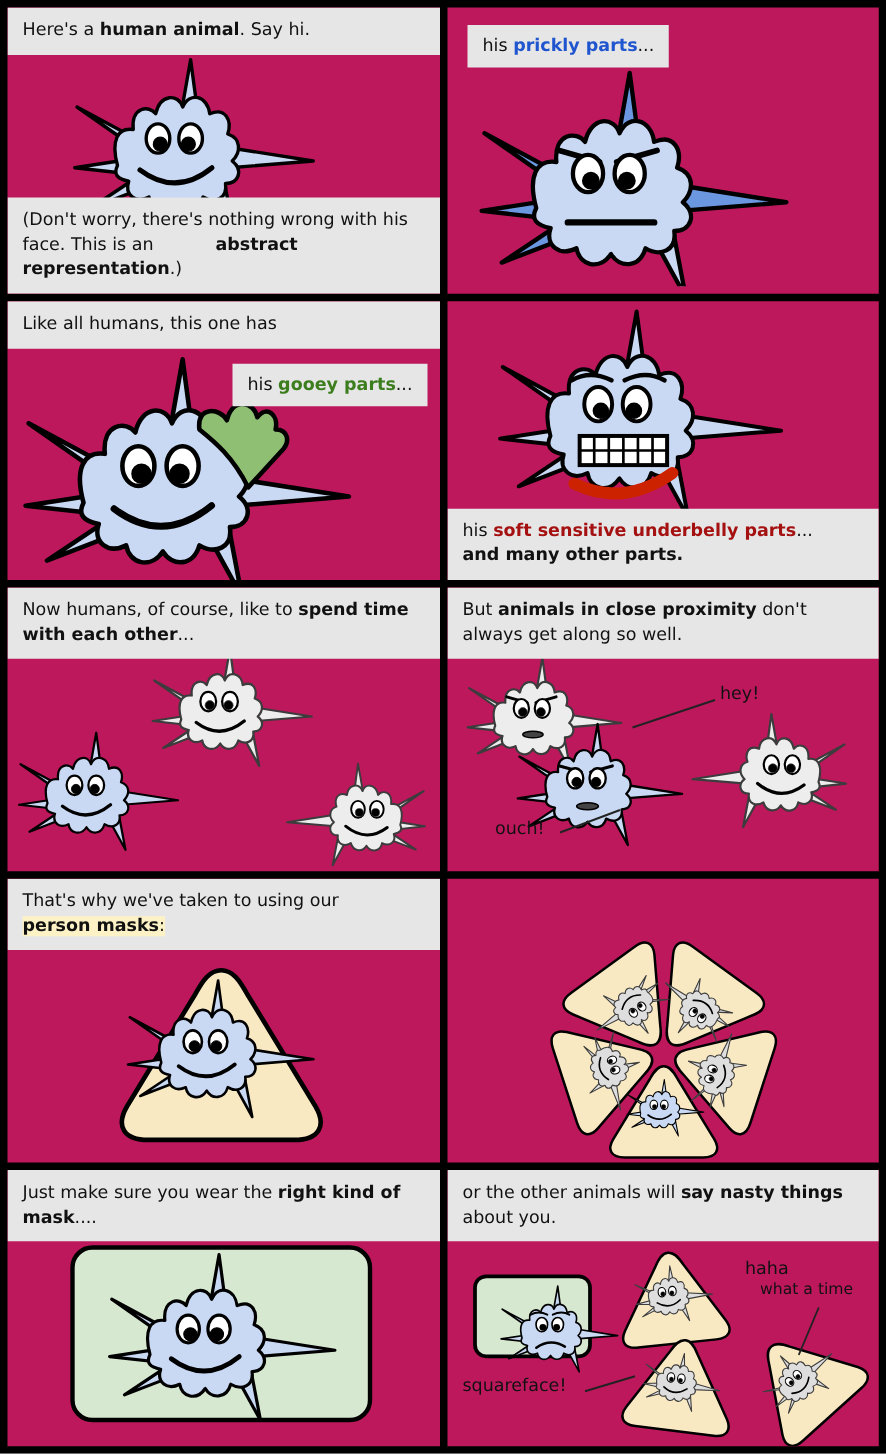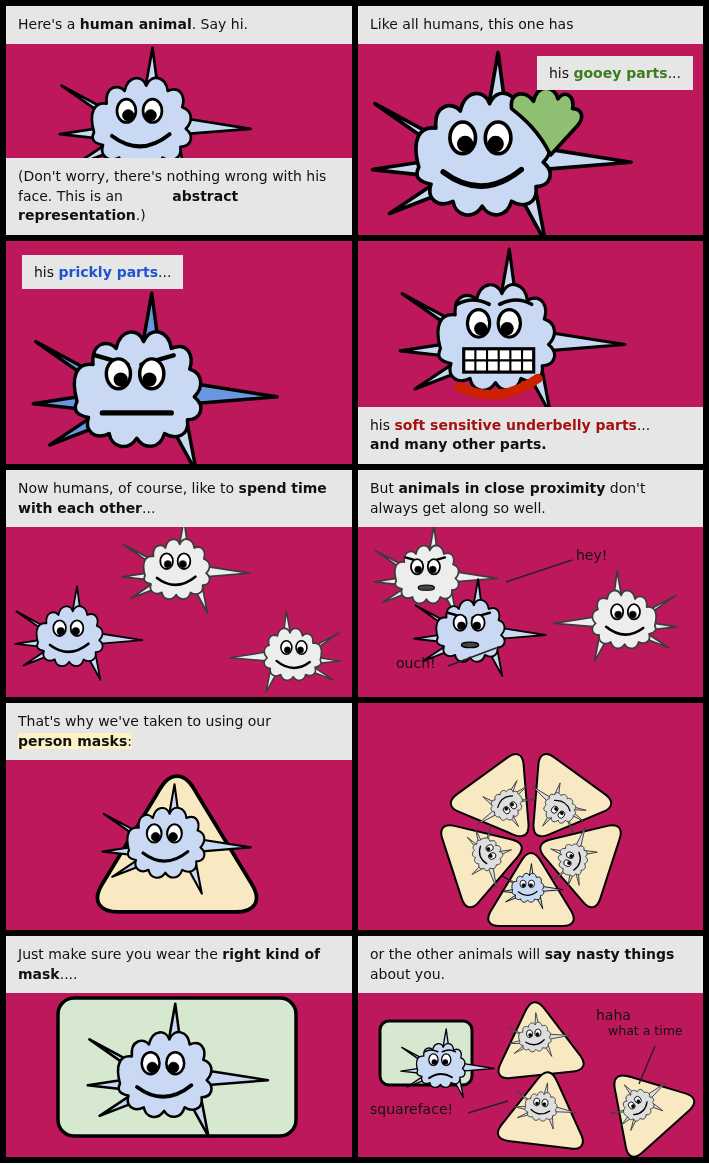--- a/index.html
+++ b/index.html
@@ -104,40 +104,40 @@
     <svg class="art" width="346" height="229" viewBox="0 0 346 229">
       <g transform="translate(52,40) scale(0.9)">
           <use href="#cre-smile" fill="#c9d9f4" stroke="#000"></use>
         </g>
     </svg>
     <div class="cap"><span>Here's a </span><span style="font-weight: bold;">human animal</span><span>. Say hi.</span></div>
     <div class="cap cap-bottom"><span>(Don't worry, there's nothing wrong with his face. This is an </span><span style="font-weight: bold; margin-left: 45px;">abstract representation</span><span>.)</span></div>
   </div>
 
   <div class="panel">
-    <svg class="art" width="346" height="229" viewBox="0 0 346 229">
-      <g transform="translate(12,44) scale(1.22)">
-        <use href="#cre-smile" fill="#c9d9f4" stroke="#000"></use>
-        <use href="#g-gooey"></use>
-      </g>
-    </svg>
-    <div class="cap"><span>Like all humans, this one has</span></div>
-    <div class="inset" style="right:10px;top:50px;"><span>his </span><span style="font-weight: bold; color: rgb(60, 125, 30);">gooey parts</span><span>...</span></div>
-  </div>
-
-  <div class="panel">
     <svg class="art" width="346" height="223" viewBox="0 0 346 223">
       <g transform="translate(25,50) scale(1.15)">
         <use href="#g-spikes-main" fill="#6b96e0" stroke="#000"></use>
         <use href="#g-spikes-soft" fill="#c9d9f4" stroke="#000"></use>
         <use href="#g-body" fill="#c9d9f4" stroke="#000"></use>
         <use href="#face-angry"></use>
       </g>
     </svg>
     <div class="inset" style="left:16px;top:14px;"><span>his </span><span style="font-weight: bold; color: rgb(31, 86, 207);">prickly parts</span><span>...</span></div>
+  </div>
+
+  <div class="panel">
+    <svg class="art" width="346" height="229" viewBox="0 0 346 229">
+      <g transform="translate(12,44) scale(1.22)">
+        <use href="#cre-smile" fill="#c9d9f4" stroke="#000"></use>
+        <use href="#g-gooey"></use>
+      </g>
+    </svg>
+    <div class="cap"><span>Like all humans, this one has</span></div>
+    <div class="inset" style="right:10px;top:50px;"><span>his </span><span style="font-weight: bold; color: rgb(60, 125, 30);">gooey parts</span><span>...</span></div>
   </div>
 
   <div class="panel">
     <svg class="art" width="346" height="223" viewBox="0 0 346 223">
       <g transform="translate(40,6) scale(1.06)">
         <use href="#g-spikes-main" fill="#c9d9f4" stroke="#000"></use>
         <use href="#g-spikes-soft" fill="#c9d9f4" stroke="#000"></use>
         <use href="#g-body" fill="#c9d9f4" stroke="#000"></use>
         <use href="#face-worried"></use>
       </g>

